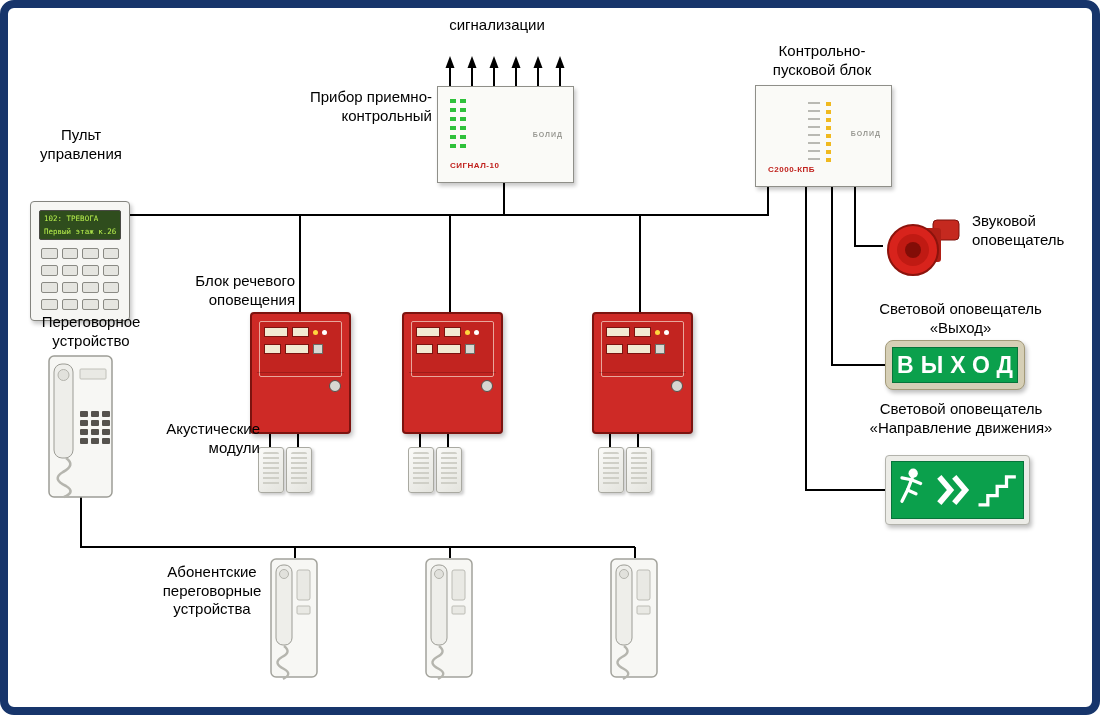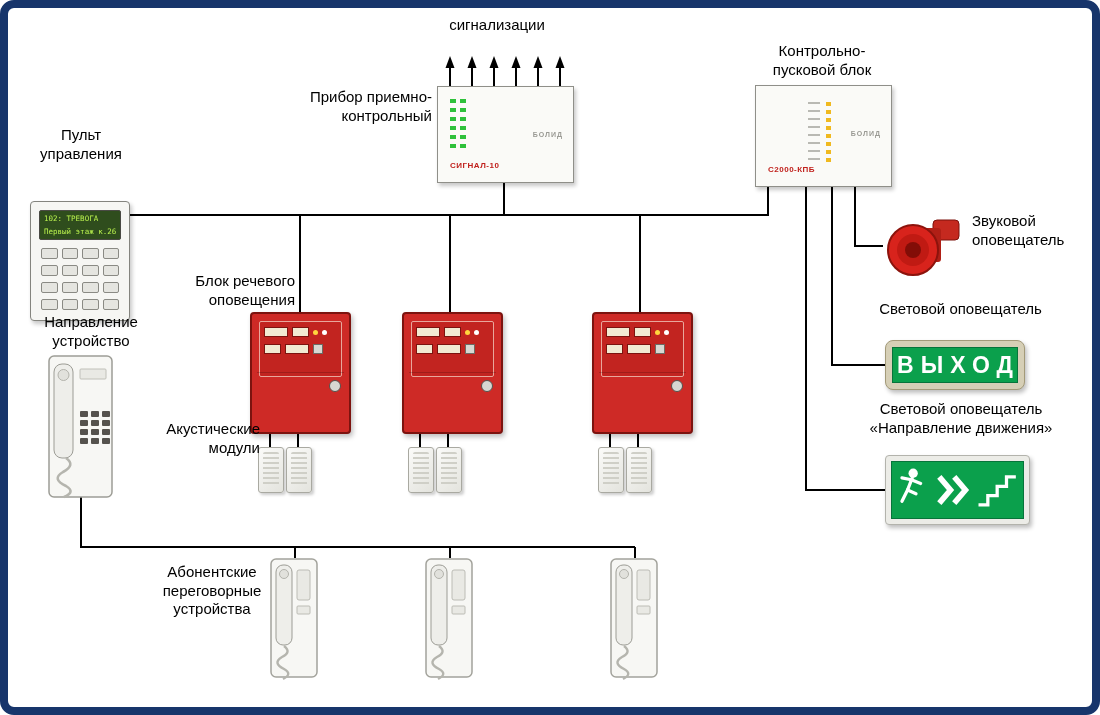--- a/index.html
+++ b/index.html
@@ -147,34 +147,35 @@
 </div>
 <div class="lbl right" style="left:170px;top:272px;width:125px">
   <span>Блок речевого</span>
   <span>оповещения</span>
 </div>
 <div class="lbl right" style="left:158px;top:420px;width:102px">
   <span>Акустические</span>
   <span>модули</span>
 </div>
 <div class="lbl center" style="left:25px;top:313px;width:132px">
-  <span>Направление</span>
+  <span>Переговорное</span>
   <span>устройство</span>
 </div>
 <div class="lbl center" style="left:153px;top:563px;width:118px">
   <span>Абонентские</span>
   <span>переговорные</span>
   <span>устройства</span>
 </div>
 <div class="lbl" style="left:972px;top:212px;width:112px">
   <span>Звуковой</span>
   <span>оповещатель</span>
 </div>
 <div class="lbl center" style="left:853px;top:300px;width:215px">
   <span>Световой оповещатель</span>
+  <span>«Выход»</span>
 </div>
 <div class="lbl center" style="left:845px;top:400px;width:232px">
   <span>Световой оповещатель</span>
   <span>«Направление движения»</span>
 </div>
 
 <div class="devbox" style="left:437px;top:86px;width:135px;height:95px">
   <div class="s10-leds">
     <i class="ledcol"></i>
     <i class="ledcol"></i>

